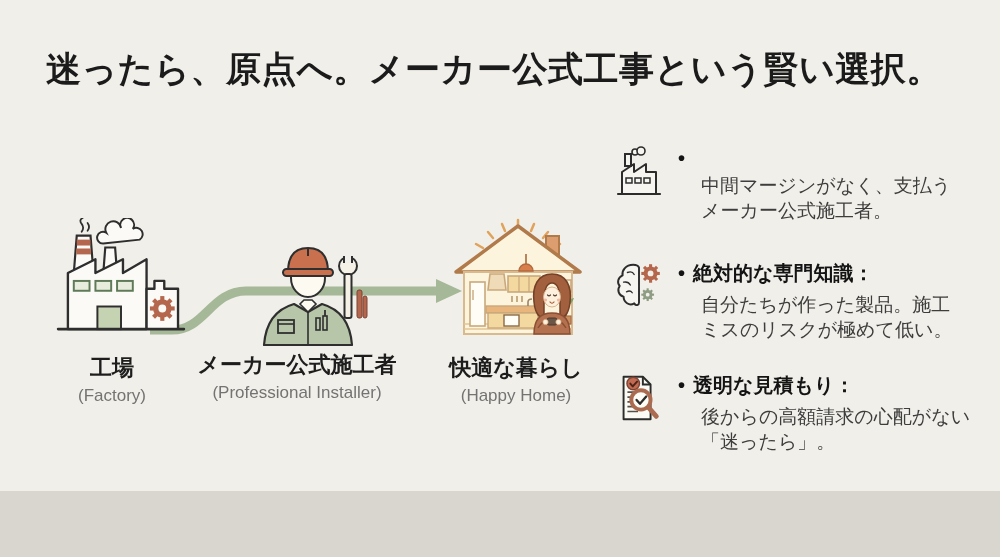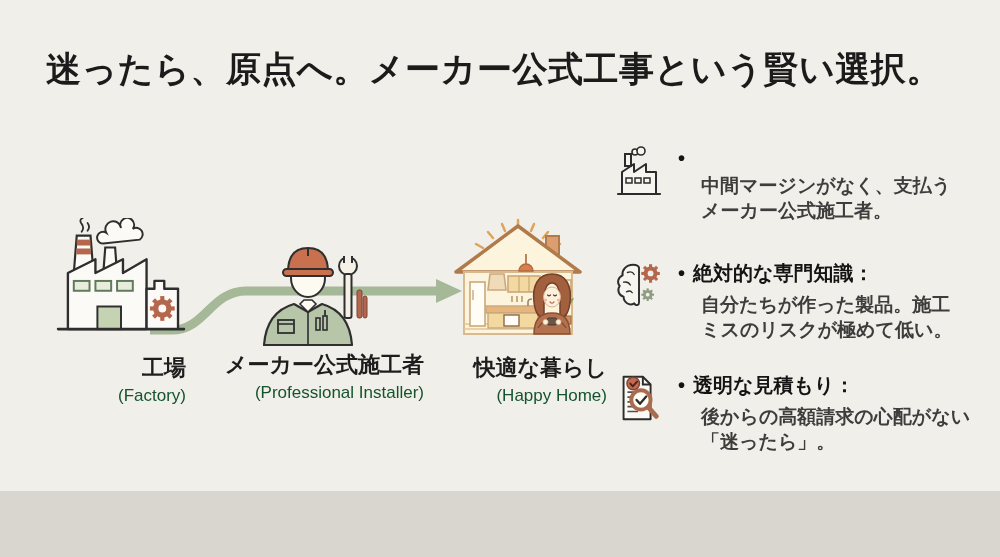--- a/index.html
+++ b/index.html
@@ -9,35 +9,35 @@
   }
   .title{
     position:absolute;left:46px;top:46px;width:920px;
     font-size:35px;font-weight:700;color:#1b1b1b;letter-spacing:.5px;white-space:nowrap;
   }
   .connector{position:absolute;left:0;top:0;z-index:0;}
   .illus{position:absolute;z-index:1;}
   .illus-factory{left:50px;top:218px;width:142px;height:118px;}
   .illus-worker{left:250px;top:234px;width:120px;height:112px;}
   .illus-house{left:448px;top:216px;width:140px;height:132px;}
-  .step-label{position:absolute;text-align:right;z-index:1;}
+  .step-label{position:absolute;text-align:center;z-index:1;}
   .step-label .jp{font-size:22px;font-weight:700;color:#1d1d1d;}
-  .step-label .en{font-size:17px;color:#14532d;margin-top:3px;}
+  .step-label .en{font-size:17px;color:#737373;margin-top:3px;}
   .label-1{left:38px;top:353px;width:148px;}
   .label-2{left:170px;top:350px;width:254px;}
   .label-3{left:425px;top:353px;width:182px;}
   .benefit{position:absolute;left:612px;width:375px;display:flex;gap:12px;z-index:1;}
   .benefit-1{top:146px;}
   .benefit-2{top:258px;}
   .benefit-3{top:370px;}
   .b-icon{width:54px;height:56px;flex:none;}
   .b-content{padding-top:2px;}
   .b-head{display:flex;gap:8px;align-items:baseline;font-size:20px;font-weight:700;color:#141414;margin-bottom:5px;}
   .b-bullet{font-size:20px;line-height:1;}
-  .b-body{font-size:19px;color:#3d3d3d;line-height:25px;padding-left:23px;font-weight:bold;}
+  .b-body{font-size:19px;color:#3d3d3d;line-height:25px;padding-left:23px;}
 </style>
 </head>
 <body>
 
 <div class="slide">
 
   <div class="title">迷ったら、原点へ。メーカー公式工事という賢い選択。</div>
 
   <svg class="connector" width="1000" height="557" viewBox="0 0 1000 557">
     <path d="M150,330 H172 C205,330 211,291 246,291 H438" fill="none" stroke="#a5b897" stroke-width="9"></path>

